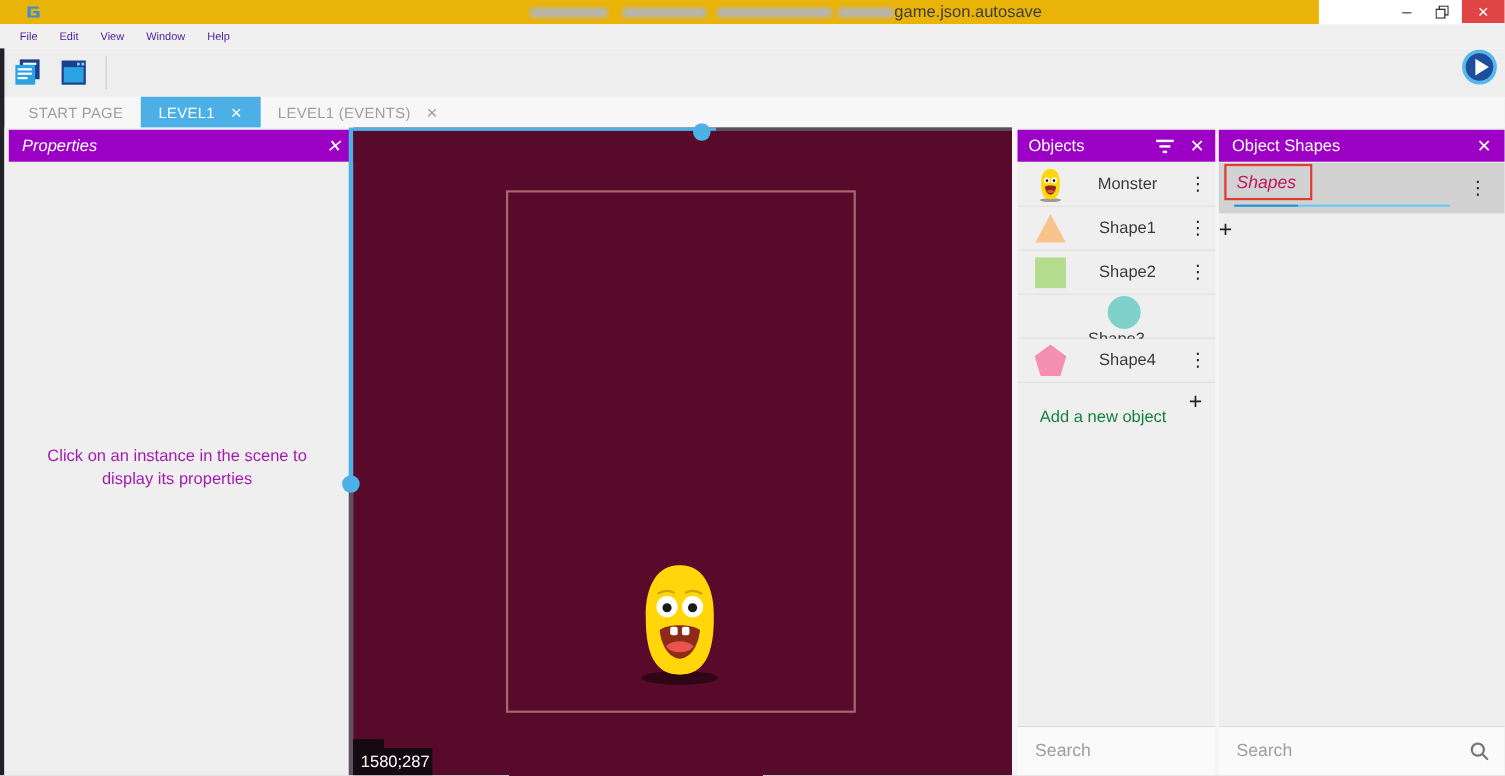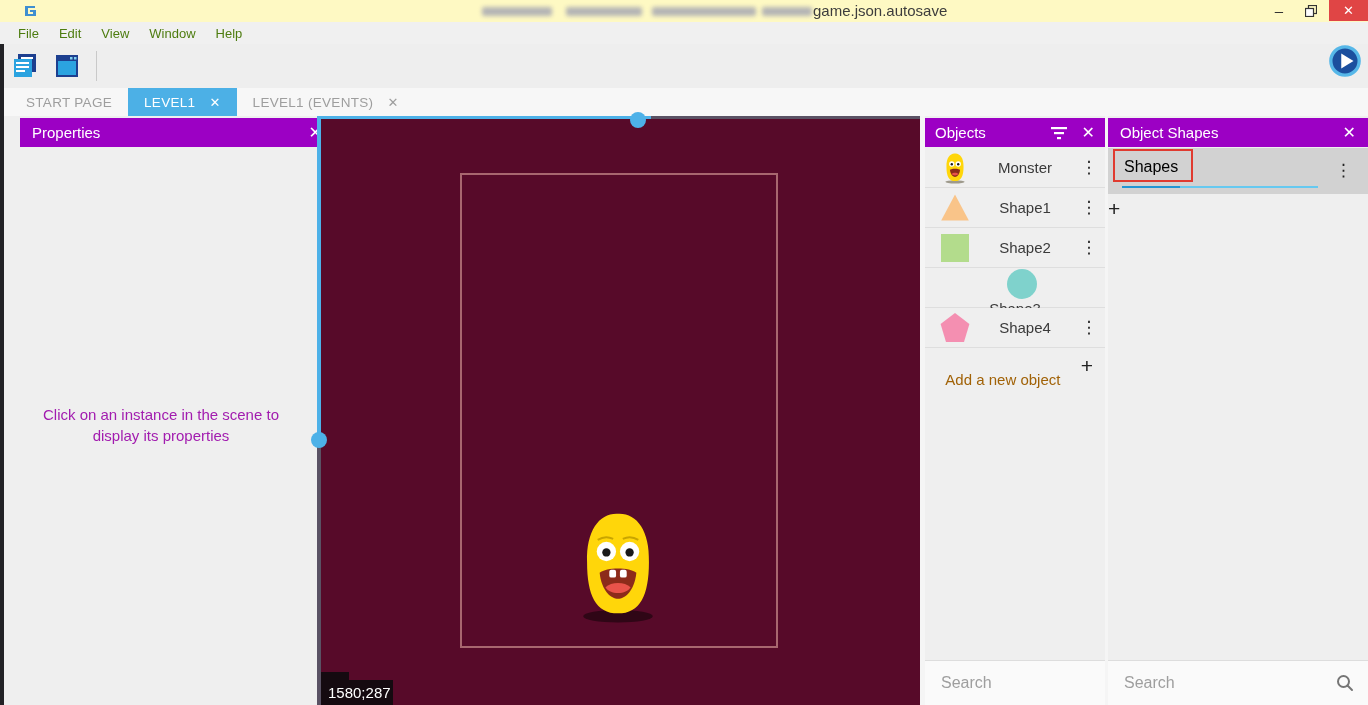--- a/index.html
+++ b/index.html
@@ -1,31 +1,31 @@
 <!DOCTYPE html>
 <html style="--purple: #9c00c4; --tab-blue: #4cb0e6; --canvas-maroon: #570a29; --accent-blue: #4db1e8; --close-red: #e04545;"><head>
 <meta charset="utf-8">
 <style>
   * { margin:0; padding:0; box-sizing:border-box; font-family:"Liberation Sans", sans-serif; }
   html,body { background:#cfcfcf; }
   .root { position:relative; width:1368px; height:705px; background:#fff; overflow:hidden; }
 
   
-  .titlebar { position:absolute; left:0; top:0; width:1368px; height:22px; background:#fef9c3; }
+  .titlebar { position:absolute; left:0; top:0; width:1199px; height:22px; background:#eab308; }
   .app-logo { position:absolute; left:22px; top:3px; width:16px; height:16px; }
   .title-text { position:absolute; left:813px; top:2px; font-size:15px; color:#3d3d3d; }
   .blurbox { position:absolute; top:7px; height:9px; background:#b5b5b5; border-radius:2px; filter:blur(2px); }
   .win-btn { position:absolute; top:0; height:21px; display:flex; align-items:center; justify-content:center; }
   .btn-min { left:1262px; width:34px; color:#333; font-size:15px; }
   .btn-restore { left:1294px; width:34px; }
   .btn-close { left:1329px; width:39px; background:var(--close-red,#e04545); color:#fff; font-size:13px; }
 
   
   .menubar { position:absolute; left:0; top:22px; width:1368px; height:22px; background:#f0f0f0; display:flex; align-items:center; padding-left:8px; }
-  .menu-item { font-size:13px; color:#4d7c0f; padding:2px 10px; }
+  .menu-item { font-size:10px; color:#4c1d95; padding:2px 10px; }
 
   
   .toolbar { position:absolute; left:0; top:44px; width:1368px; height:44px; background:#eeeeee; }
   .tb-left { position:absolute; left:8px; top:0; height:44px; display:flex; align-items:center; gap:8px; }
   .tb-right { position:absolute; right:6px; top:0; height:44px; display:flex; align-items:center; gap:7px;flex-direction:column; }
   .tb-divider { width:1px; height:30px; background:#c9c9c9; margin:0 4px; }
   .tb-icon { width:34px; height:34px; display:flex; align-items:center; justify-content:center; }
 
   
   .tabbar { position:absolute; left:4px; top:88px; width:1364px; height:28px; background:#f7f7f7; display:flex; align-items:stretch; padding-left:6px; }
@@ -57,37 +57,37 @@
   .coords-step { position:absolute; left:321px; top:672px; width:28px; height:8px; background:#150a10; }
   .coords-box { position:absolute; left:321px; top:680px; width:72px; height:25px; background:#150a10; color:#fff; font-size:15px; display:flex; align-items:center; padding-left:7px; }
 
   
   .objects-panel { position:absolute; left:925px; top:116px; width:180px; height:589px; background:#efefef; }
   .obj-row { position:absolute; left:0; width:180px; height:40px; border-bottom:1px solid #dedede; display:flex; align-items:center; background:#efefef; }
   .obj-thumb { width:32px; height:32px; margin-left:14px; flex:0 0 32px; display:flex; align-items:center; justify-content:center; }
   .obj-name { flex:1; text-align:center; font-size:15px; color:#3a3a3a; }
   .dots { width:20px; margin-right:6px; color:#222; font-size:17px; letter-spacing:0; text-align:center; }
   .add-row { position:absolute; left:0; top:348px; width:180px; height:36px; display:flex; align-items:center; }
-  .add-label { flex:1; text-align:center; font-size:15px; color:#a16207;margin-top:27px; }
+  .add-label { flex:1; text-align:center; font-size:15px; color:#15803d;margin-top:27px; }
   .plus { color:#222; font-size:21px; margin-right:12px; font-weight:400; }
 
   .shape-triangle { width:30px; height:28px; background:#f9c489; clip-path:polygon(50% 4%, 96% 96%, 4% 96%); }
   .shape-square { width:28px; height:28px; background:#b3dc8c; }
   .shape-circle { width:30px; height:30px; background:#7fd2cc; border-radius:50%; }
   .shape-pentagon { width:30px; height:30px; background:#f48fb1; clip-path:polygon(50% 2%, 98% 38%, 80% 98%, 20% 98%, 2% 38%); }
 
   .search-row { position:absolute; left:0; bottom:0; height:45px; background:#fafafa; border-top:1px solid #ddd; display:flex; align-items:center; }
   .search-input { flex:1; border:none; outline:none; background:transparent; font-size:16px; color:#4c1d95; padding-left:16px; }
   .search-input::placeholder { color:#9e9e9e; }
   .search-icon { margin-right:14px; }
 
   
   .groups-panel { position:absolute; left:1108px; top:116px; width:260px; height:589px; background:#efefef; }
   .group-edit-row { position:absolute; left:0; top:32px; width:260px; height:46px; background:#d2d2d2; }
-  .group-name-input { position:absolute; left:12px; top:8px; width:200px; border:none; outline:none; background:transparent; font-size:16px; color:#000000; padding:2px 4px; }
+  .group-name-input { position:absolute; left:12px; top:8px; width:200px; border:none; outline:none; background:transparent; font-size:16px; color:#be185d; padding:2px 4px;font-style:italic; }
   .underline-dark { position:absolute; left:14px; top:38px; width:58px; height:2px; background:#2196d4; }
   .underline-light { position:absolute; left:72px; top:38px; width:138px; height:2px; background:#66c9f0; }
   .red-highlight { position:absolute; left:5px; top:1px; width:80px; height:33px; border:2px solid #e03b30; }
   .group-dots { position:absolute; right:16px; top:12px; color:#222; font-size:17px; }
   .group-hint-row { position:absolute; left:0; top:78px; width:260px; height:30px; display:flex; align-items:center; }
   .hint-label { flex:1; text-align:center; font-size:15px; color:#9e9e9e; }
 
   .gap-col { position:absolute; top:116px; height:589px; background:#f5f5f5; }
 </style>
 </head>
@@ -267,21 +267,21 @@
     </div>
     <div class="tab">
       <span>LEVEL1 (EVENTS)</span>
       <span class="tab-close">✕</span>
     </div>
   </div>
 
   <div class="left-strip"></div>
 
   <div class="props-panel">
-    <div class="panel-header" style="left:16px;width:314px;">
+    <div class="panel-header" style="left:4px;width:314px;font-style:italic;">
       <span>Properties</span>
       <span class="spacer"></span>
       <span class="hdr-x">✕</span>
     </div>
     <div class="props-empty">Click on an instance in the scene to display its properties</div>
   </div>
 
   <div class="canvas"></div>
   <div class="game-bounds"></div>
   <svg class="scene-monster" viewBox="0 0 90 120">

